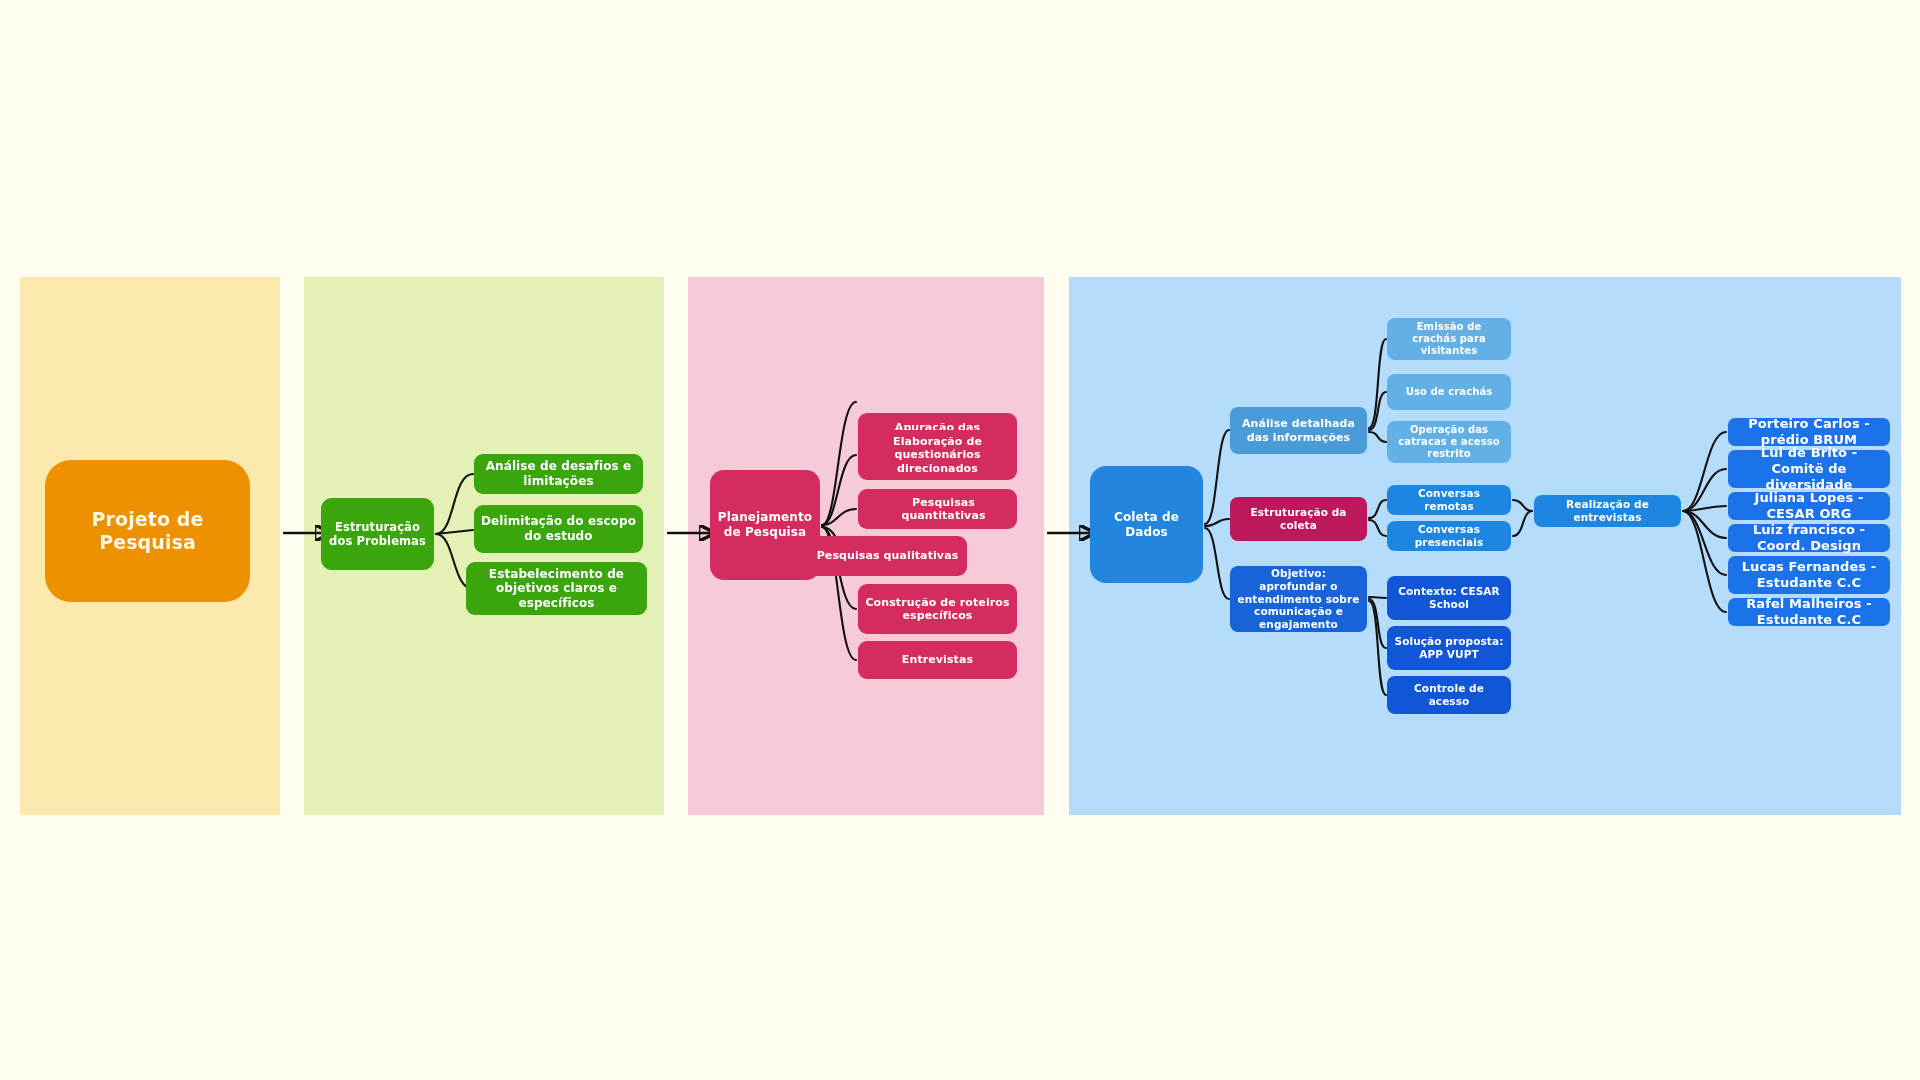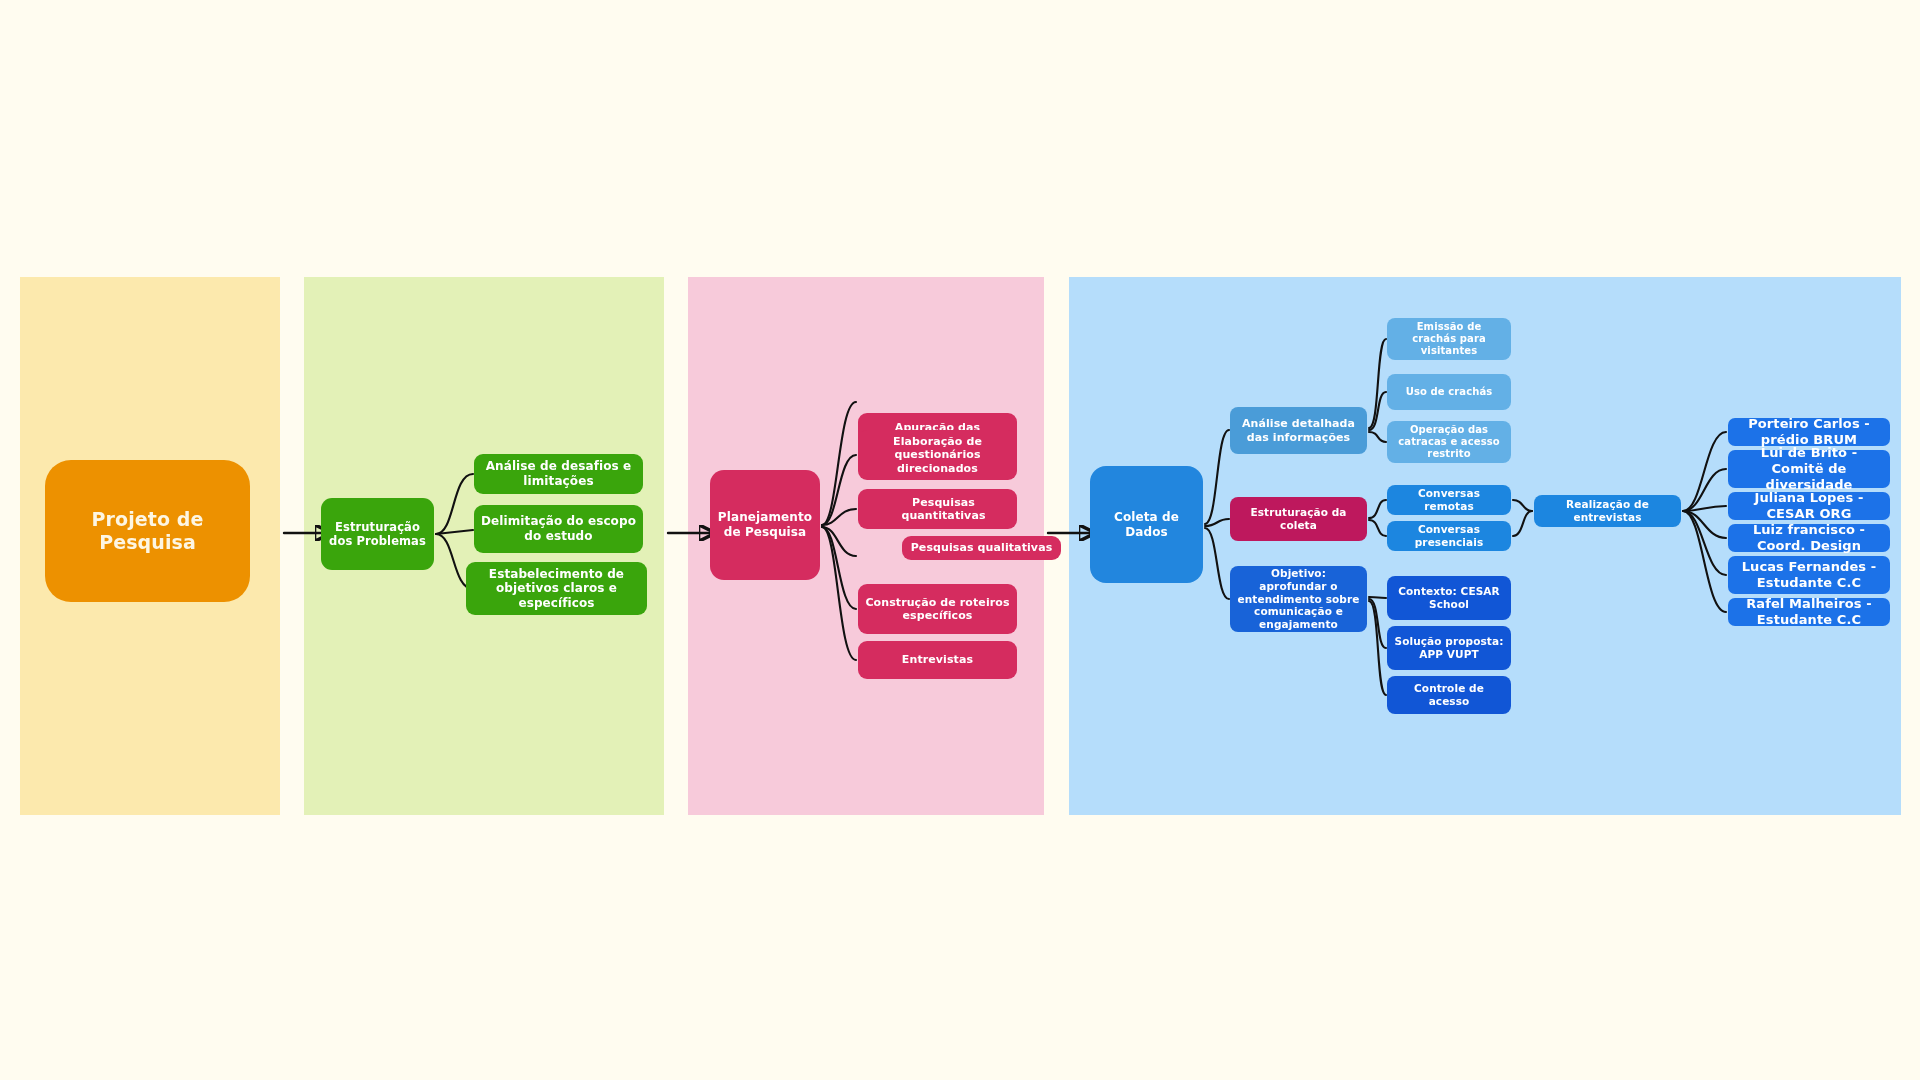--- a/index.html
+++ b/index.html
@@ -57,21 +57,21 @@
   .g-child{background:#3AA50C;font-size:12px;border-radius:9px;}
   #g1{left:474px;top:454px;width:169px;height:40px;}
   #g2{left:474px;top:505px;width:169px;height:48px;}
   #g3{left:446px;top:562px;width:181px;height:53px;margin-left:20px;}
 
   
   .p-child{background:#D52C5F;font-size:11px;border-radius:9px;}
   #p1{left:858px;top:381px;width:159px;height:42px;margin-top:32px;}
   #p2{left:858px;top:430px;width:159px;height:50px;}
   #p3{left:858px;top:489px;width:159px;height:40px;padding-left:18px;}
-  #p4{left:902px;top:536px;width:159px;height:24px;}
+  #p4{left:808px;top:536px;width:159px;height:40px;}
   #p5{left:858px;top:584px;width:159px;height:50px;}
   #p6{left:858px;top:641px;width:159px;height:38px;}
 
   
   #b-l2-1{left:1230px;top:407px;width:137px;height:47px;background:#4A9CD8;font-size:11px;border-radius:8px;}
   #b-l2-2{left:1230px;top:497px;width:137px;height:44px;background:#be185d;font-size:10.5px;border-radius:8px;}
   #b-l2-3{left:1230px;top:566px;width:137px;height:66px;background:#1863D8;font-size:10.5px;border-radius:8px;}
 
   
   .b-a{background:#63B0E6;font-size:10px;border-radius:8px;}

